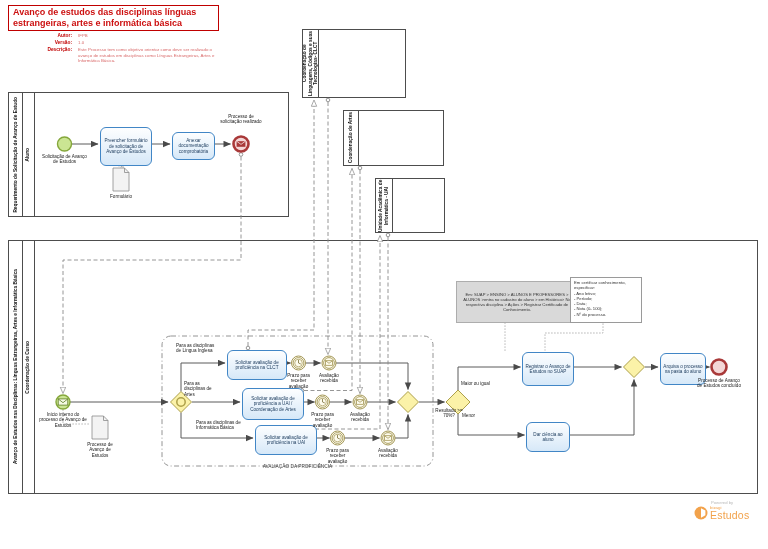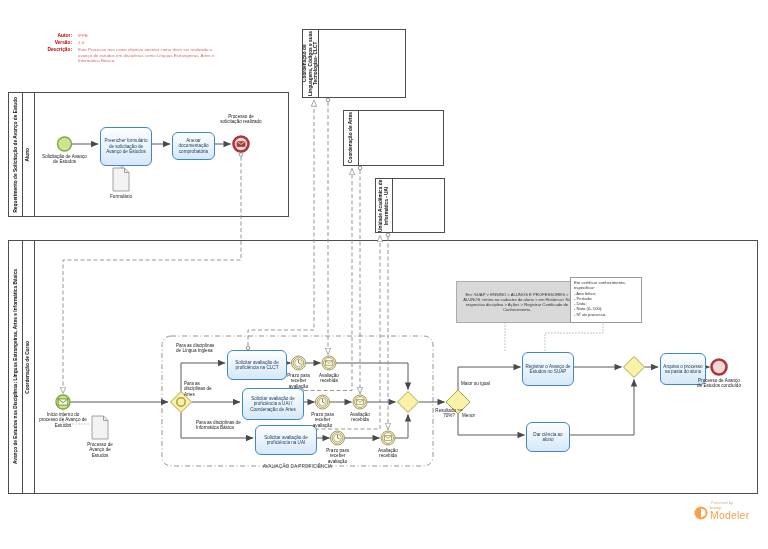--- a/index.html
+++ b/index.html
@@ -19,20 +19,21 @@
              color:#CC1010;font-weight:bold;font-size:9px;line-height:1.2;padding:1px 4px;box-sizing:border-box;}
   .meta-label{position:absolute;z-index:3;width:60px;text-align:right;font-size:4.8px;font-weight:bold;color:#C00000;}
   .meta-value{position:absolute;z-index:3;font-size:4.4px;color:#D96A6A;line-height:1.25;}
   .brand{color:#F2A24B;}
 </style>
 </head>
 <body>
 
 <div id="stage">
 
+  <div class="hdr-title">Avanço de estudos das disciplinas línguas estrangeiras, artes e informática básica</div>
   <div class="meta-label" style="left:12px;top:33px;">Autor:</div>
   <div class="meta-value" style="left:78px;top:33px;">IFPB</div>
   <div class="meta-label" style="left:12px;top:40px;">Versão:</div>
   <div class="meta-value" style="left:78px;top:40px;">1.0</div>
   <div class="meta-label" style="left:12px;top:47px;">Descrição:</div>
   <div class="meta-value" style="left:78px;top:47px;width:142px;">Este Processo tem como objetivo orientar como deve ser realizado o avanço de estudos em disciplinas como Línguas Estrangeiras, Artes e Informática Básica.</div>
 
   <div class="pool" style="left:8px;top:92px;width:281px;height:125px;">
     <div class="pstrip" style="width:13px;">
       <span class="vtext">Requerimento de Solicitação de Avanço de Estudo</span>
@@ -261,18 +262,18 @@
 
   <div class="abs" style="left:694px;top:500px;width:70px;z-index:3;">
     <div style="font-size:4.2px;color:#b9b9b9;margin-left:17px;">Powered by</div>
     <div style="display:flex;align-items:center;margin-top:1px;">
       <svg width="14" height="14" viewBox="0 0 14 14" style="position:static;">
         <circle cx="7" cy="7" r="6.5" fill="#F2A24B"></circle>
         <path d="M7,2.2 L11.4,4.6 V9.2 L7,11.8 L7,7 Z" fill="#ffffff"></path>
       </svg>
       <div style="margin-left:2px;line-height:1;">
         <div class="brand" style="font-size:4.4px;">bizagi</div>
-        <div class="brand" style="font-size:10.5px;letter-spacing:0.2px;">Modeler</div>
+        <div class="brand" style="font-size:10.5px;letter-spacing:0.2px;">Estudos</div>
       </div>
     </div>
   </div>
 
 </div>
 
 </body></html>

